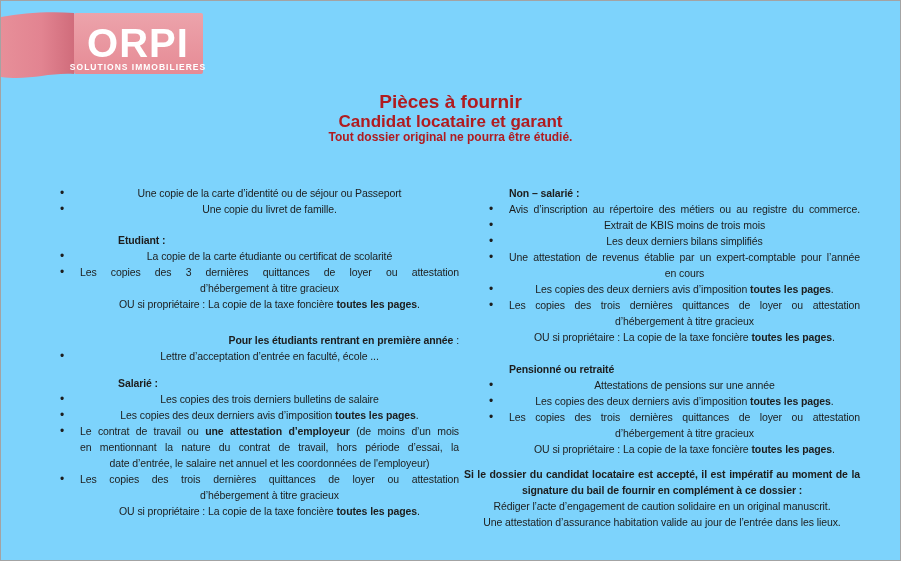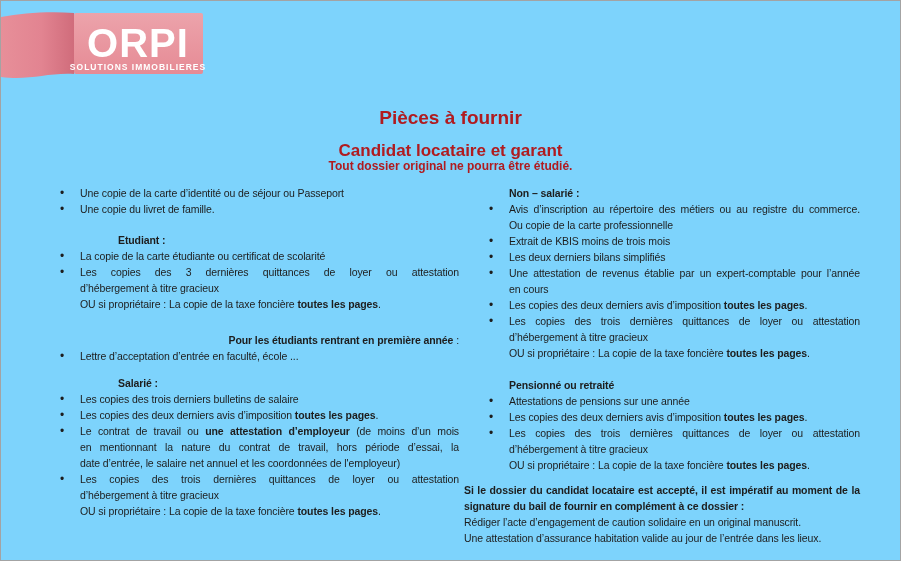--- a/index.html
+++ b/index.html
@@ -13,39 +13,39 @@
     color:#1d1d1d;
     overflow:hidden;
   }
   
   .logo{position:absolute;top:8px;left:0;width:210px;height:80px;}
   
   .header{
     position:absolute;top:90px;left:0;width:100%;
     text-align:center;color:#b01b1f;
   }
-  .header .title{font-size:19px;font-weight:700;line-height:21px;margin:16px;}
+  .header .title{font-size:19px;font-weight:700;line-height:21px;margin:0;}
   .header .sub1{font-size:17px;font-weight:700;line-height:14px;margin-top:3px;}
   .header .sub2{font-size:12px;font-weight:700;line-height:14px;margin-top:1px;}
   
   .col{
     position:absolute;top:184px;
     font-size:10.5px;line-height:16px;letter-spacing:-0.1px;
   }
   .col-left{left:38px;width:420px;}
   .col-right{left:463px;width:396px;}
   .bullets{list-style:none;margin:0;padding:0;}
   .bullets li{position:relative;}
   .col-left  .bullets li{padding-left:41px;}
   .col-right .bullets li{padding-left:45px;}
   .bullet{position:absolute;top:0;}
   .col-left  .bullet{left:21px;}
   .col-right .bullet{left:25px;}
   .bullet::before{content:"\2022";font-size:12px;}
-  .line{text-align:left;}
+  .line{text-align:center;}
   .jline{text-align:justify;text-align-last:justify;}
   .b{font-weight:700;}
   .sub-heading{font-weight:700;}
   .col-left  .sub-heading{margin-left:41px;padding-left:38px;}
   .col-right .sub-heading{margin-left:45px;}
   .flush-heading{font-weight:400;text-align:right;}
   .mt9{margin-top:9px;}  .mt11{margin-top:11px;}
   .mt15{margin-top:15px;}.mt16{margin-top:16px;}
   .mt20{margin-top:20px;}
   .footer-para .line{margin:0;}
@@ -139,21 +139,20 @@
     </ul>
   </div>
 
   <div class="col col-right">
 
     <div class="sub-heading">Non – salarié :</div>
     <ul class="bullets">
       <li>
         <span class="bullet"></span>
         <div class="line jline">Avis d’inscription au répertoire des métiers ou au registre du commerce.</div>
-        <div class="line">Ou copie de la carte professionnelle</div>
       </li>
       <li>
         <span class="bullet"></span>
         <div class="line">Extrait de KBIS moins de trois mois</div>
       </li>
       <li>
         <span class="bullet"></span>
         <div class="line">Les deux derniers bilans simplifiés</div>
       </li>
       <li>

